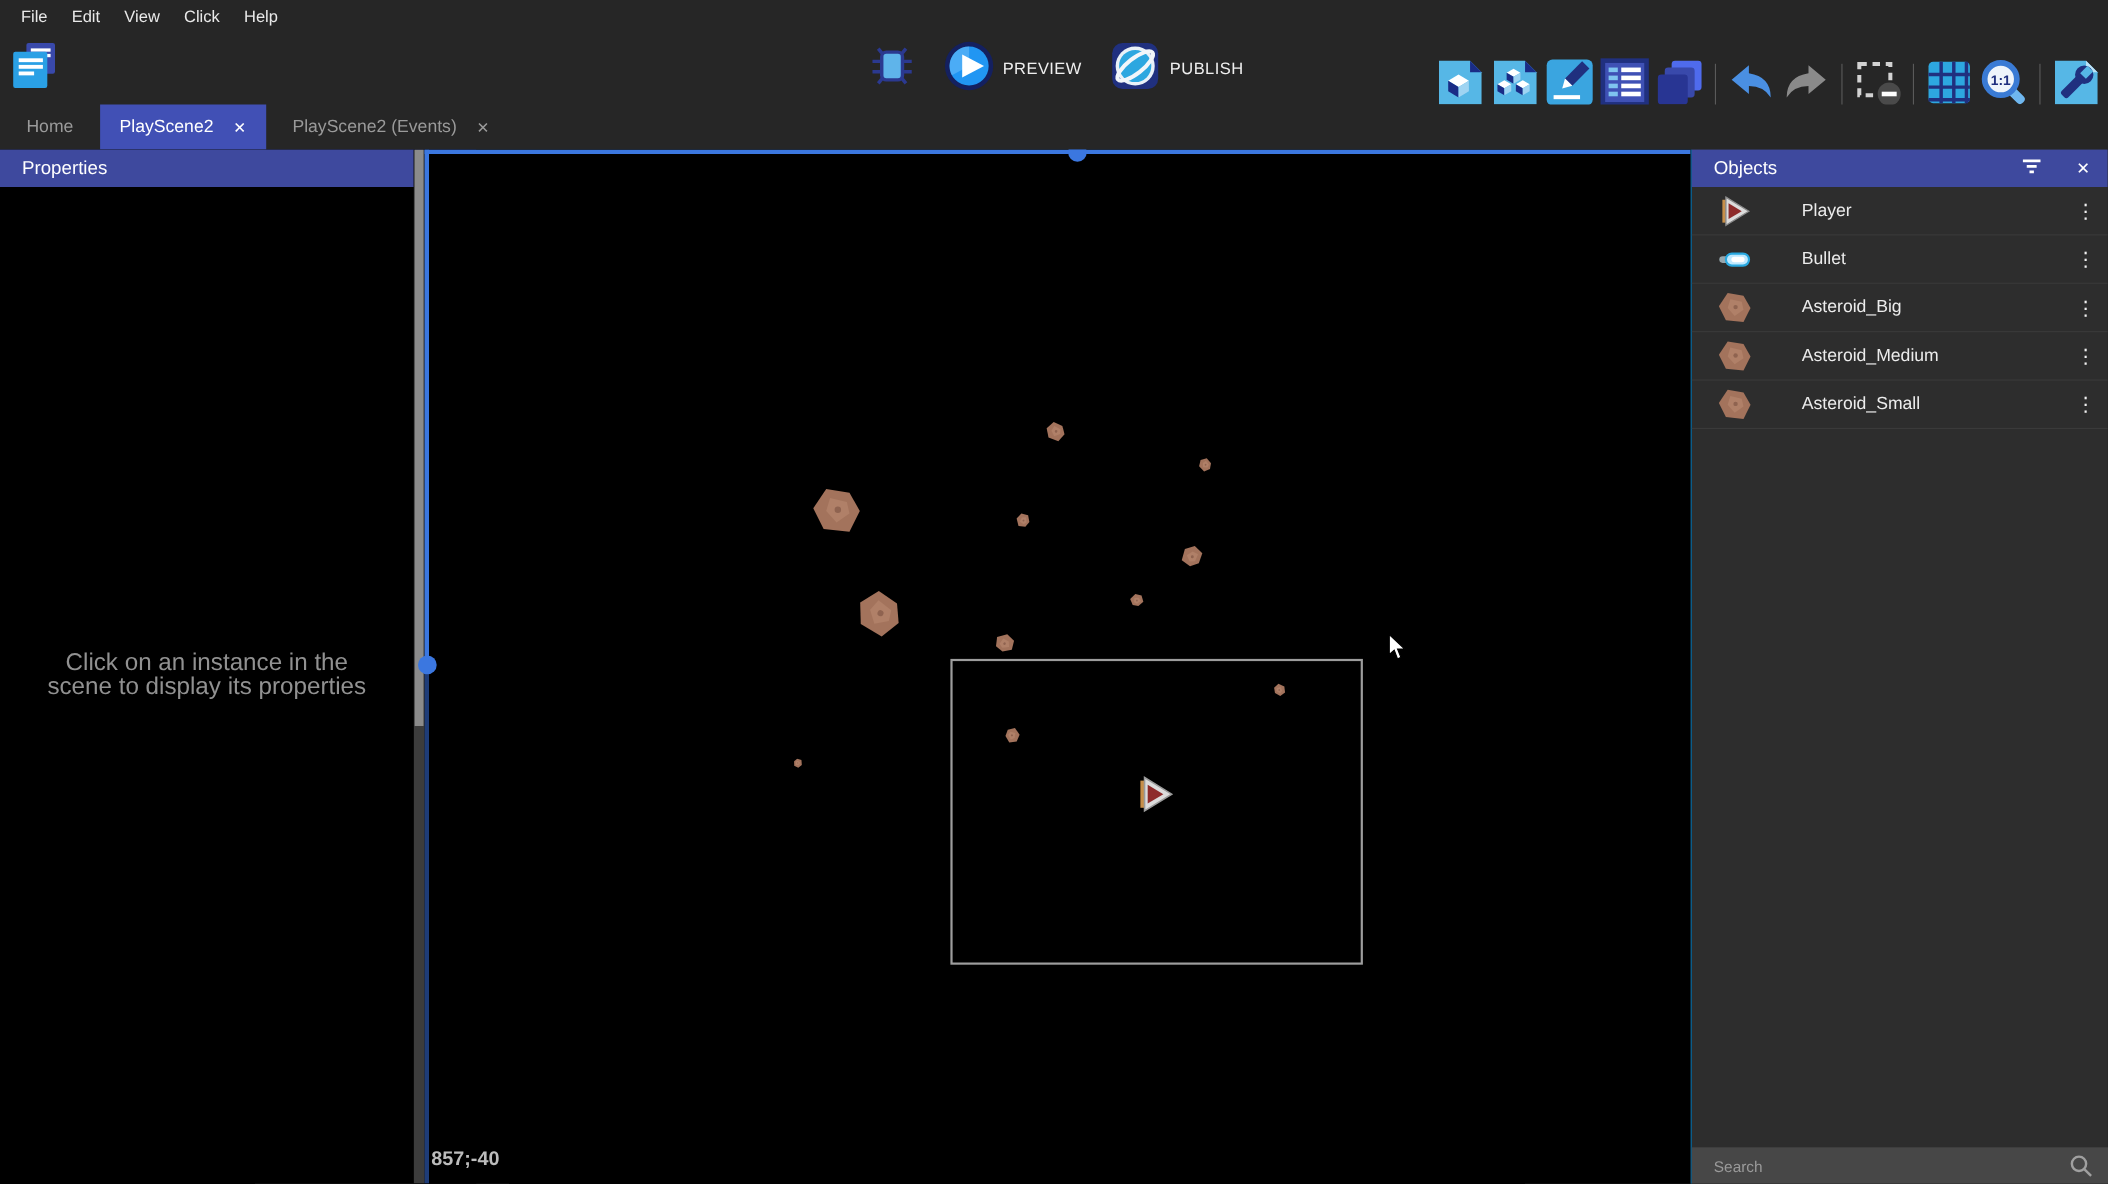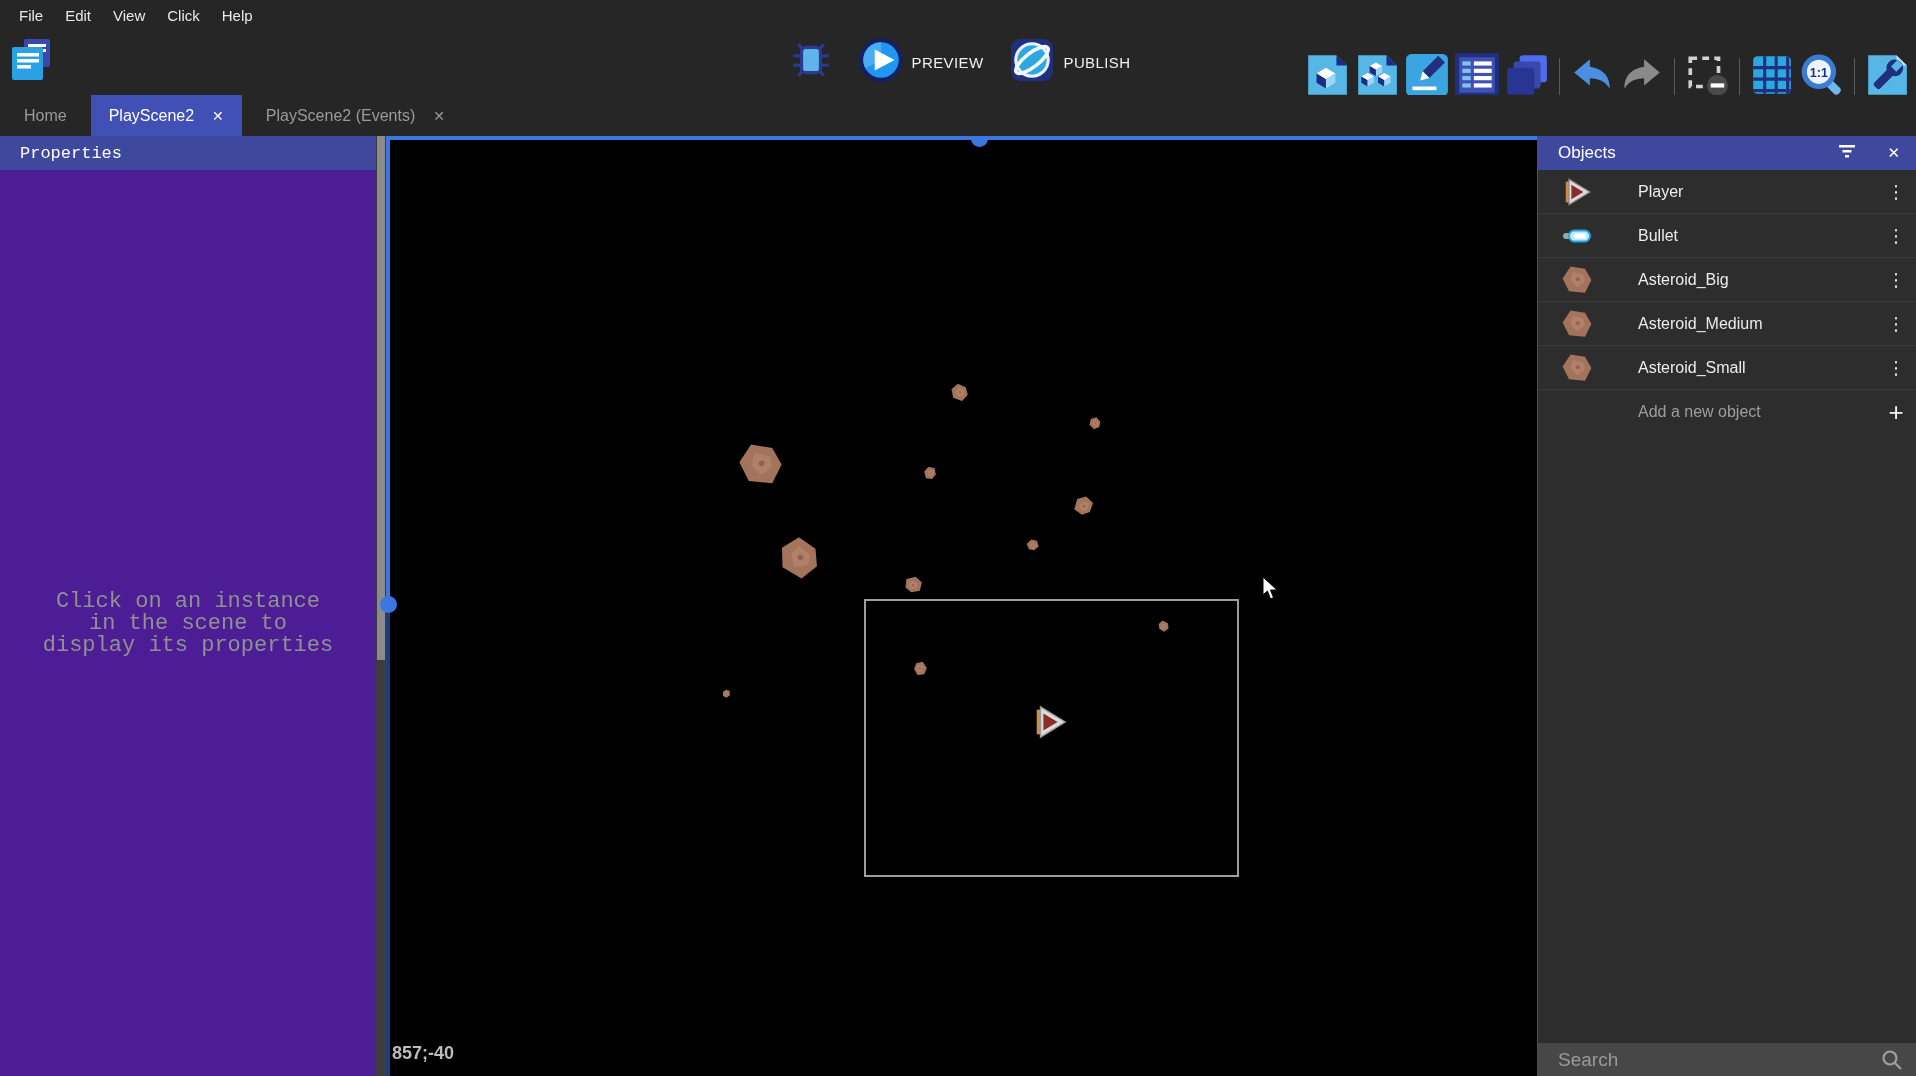--- a/index.html
+++ b/index.html
@@ -29,39 +29,39 @@
   .tab { display:flex; align-items:center; font-size:16px; color:#9a9a9a; padding:0 24px; }
   .tab.active { background:var(--tab,#4150b5); color:#fff; padding:0 18px; }
   .tab .tab-close { margin-left:18px; font-size:14px; color:inherit; }
 
   
   .panel-header { height:34px; background:var(--header,#3e499e); display:flex; align-items:center;
                   color:#fff; font-size:17px; padding:0 16px 0 20px; }
   .panel-header .grow { flex:1; }
   .panel-close { color:#fff; font-size:15px; margin-left:26px; }
 
-  .properties-panel { position:absolute; left:0; top:136px; width:433px; height:940px; background:#4c1d95;font-family:Liberation Mono, monospace; }
+  .properties-panel { position:absolute; left:0; top:136px; width:433px; height:940px; background:#000000; }
   .props-empty { position:absolute; left:38px; top:455px; width:300px; text-align:center;
                  color:#919191; font-size:22px; line-height:22px; }
 
   .objects-panel { position:absolute; left:1537px; top:136px; width:379px; height:940px;
                    background:#2d2d2d; border-left:1px solid #0369a1; }
   .filter-icon { margin-right:4px; }
   .obj-row { height:44px; display:flex; align-items:center; border-bottom:1px solid #3a3a3a;
              padding-left:22px; }
   .obj-icon { width:34px; height:34px; display:flex; align-items:center; justify-content:center; }
   .obj-label { color:#ececec; font-size:16px; margin-left:44px; flex:1; }
   .obj-kebab { color:#f2f2f2; font-size:18px; width:40px; text-align:center; line-height:44px; }
   .add-row { height:44px; display:flex; align-items:center; padding-left:22px; }
   .add-label { color:#9e9e9e; font-size:16px; margin-left:78px; flex:1; }
   .add-plus { color:#f2f2f2; font-size:26px; font-weight:300; width:40px; text-align:center; }
   .search-bar { position:absolute; left:0; bottom:0; width:379px; height:33px; background:#474747;
                 display:flex; align-items:center; }
   .search-input { flex:1; background:transparent; border:none; outline:none; color:#ddd;
-                  font-size:19px; padding-left:20px; font-family:"Liberation Sans",sans-serif; }
+                  font-size:14px; padding-left:20px; font-family:"Liberation Sans",sans-serif; }
   .search-input::placeholder { color:#9a9a9a; }
   .search-icon { margin-right:14px; display:flex; }
 
   
   .canvas { position:absolute; left:376px; top:136px; width:1161px; height:940px;
             background:#000; overflow:hidden; }
   .v-scroll-track { position:absolute; left:0; top:0; width:10px; height:940px; background:#3c3c3c; }
   .v-scroll-thumb { position:absolute; left:1px; top:0; width:8px; height:524px; background:#8b8b8b; }
   .border-top { position:absolute; left:10px; top:0; right:0; height:4px; background:var(--accent,#3b77e0); }
   .border-left-bright { position:absolute; left:10px; top:0; width:4px; height:462px; background:var(--accent,#3b77e0); }
@@ -465,24 +465,20 @@
       <svg width="32" height="32" viewBox="0 0 40 40">
         <polygon points="12,3 30,6 38,20 30,36 10,34 2,18" fill="#a3735c"></polygon>
         <polygon points="15,10 28,13 30,22 20,29 12,20" fill="#b08068"></polygon>
         <circle cx="21" cy="19" r="2.5" fill="#8f6350"></circle>
       </svg>
     </span>
     <span class="obj-label">Asteroid_Small</span>
     <span class="obj-kebab">⋮</span>
   </div>
 
-  <div class="add-row">
-    <span class="add-label">Add a new object</span>
-    <span class="add-plus">+</span>
-  </div>
 
   <div class="search-bar">
     <input class="search-input" type="text" placeholder="Search" style="">
     <span class="search-icon">
       <svg width="22" height="22" viewBox="0 0 22 22">
         <circle cx="9" cy="9" r="6.5" stroke="#a0a0a0" stroke-width="2.2" fill="none"></circle>
         <line x1="14" y1="14" x2="20" y2="20" stroke="#a0a0a0" stroke-width="2.2"></line>
       </svg>
     </span>
   </div>

